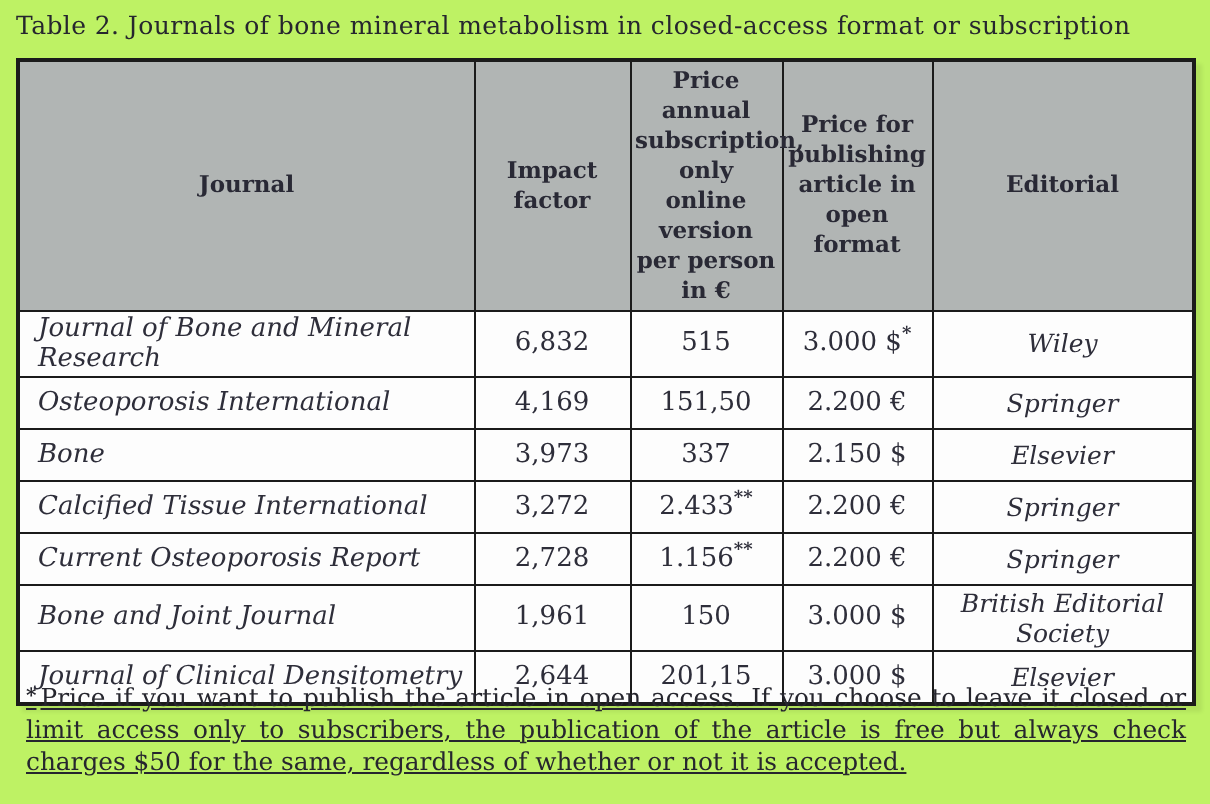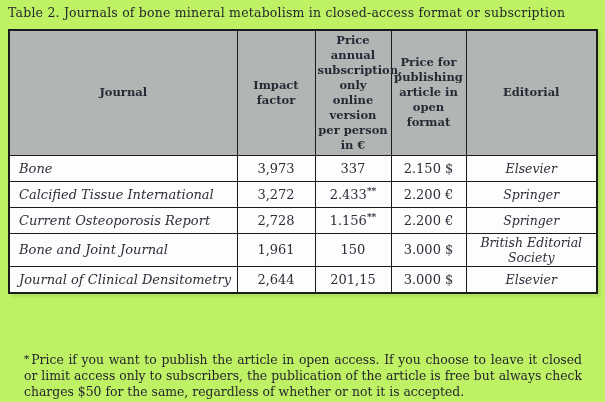--- a/index.html
+++ b/index.html
@@ -76,21 +76,22 @@
     position: absolute;
     left: 8px;
     top: 336px;
     width: 590px;
     font-size: 12.4px;
     line-height: 1.29;
     text-align: justify;
     color: #26262e;
   }
   .footnotes p {
-    margin: 16px;
+    margin: 5px;
+    text-decoration: underline;
   }
   .footnotes .fn-marker {
     font-weight: bold;
     font-size: 10px;
     vertical-align: 2px;
     padding-right: 2px;
   }
 </style>
 </head>
 <body>
@@ -110,20 +111,34 @@
     <thead>
       <tr>
         <th>Journal</th>
         <th>Impact factor</th>
         <th>Price annual subscription, only online version per person in €</th>
         <th>Price for publishing article in open format</th>
         <th>Editorial</th>
       </tr>
     </thead>
     <tbody>
+        <tr>
+          <td class="c-journal">Journal of Bone and Mineral Research</td>
+          <td class="c-impact">6,832</td>
+          <td class="c-subscription">515</td>
+          <td class="c-open">3.000 $<sup>*</sup></td>
+          <td class="c-editorial">Wiley</td>
+        </tr>
+        <tr>
+          <td class="c-journal">Osteoporosis International</td>
+          <td class="c-impact">4,169</td>
+          <td class="c-subscription">151,50</td>
+          <td class="c-open">2.200 €</td>
+          <td class="c-editorial">Springer</td>
+        </tr>
         <tr>
           <td class="c-journal">Bone</td>
           <td class="c-impact">3,973</td>
           <td class="c-subscription">337</td>
           <td class="c-open">2.150 $</td>
           <td class="c-editorial">Elsevier</td>
         </tr>
         <tr>
           <td class="c-journal">Calcified Tissue International</td>
           <td class="c-impact">3,272</td>

